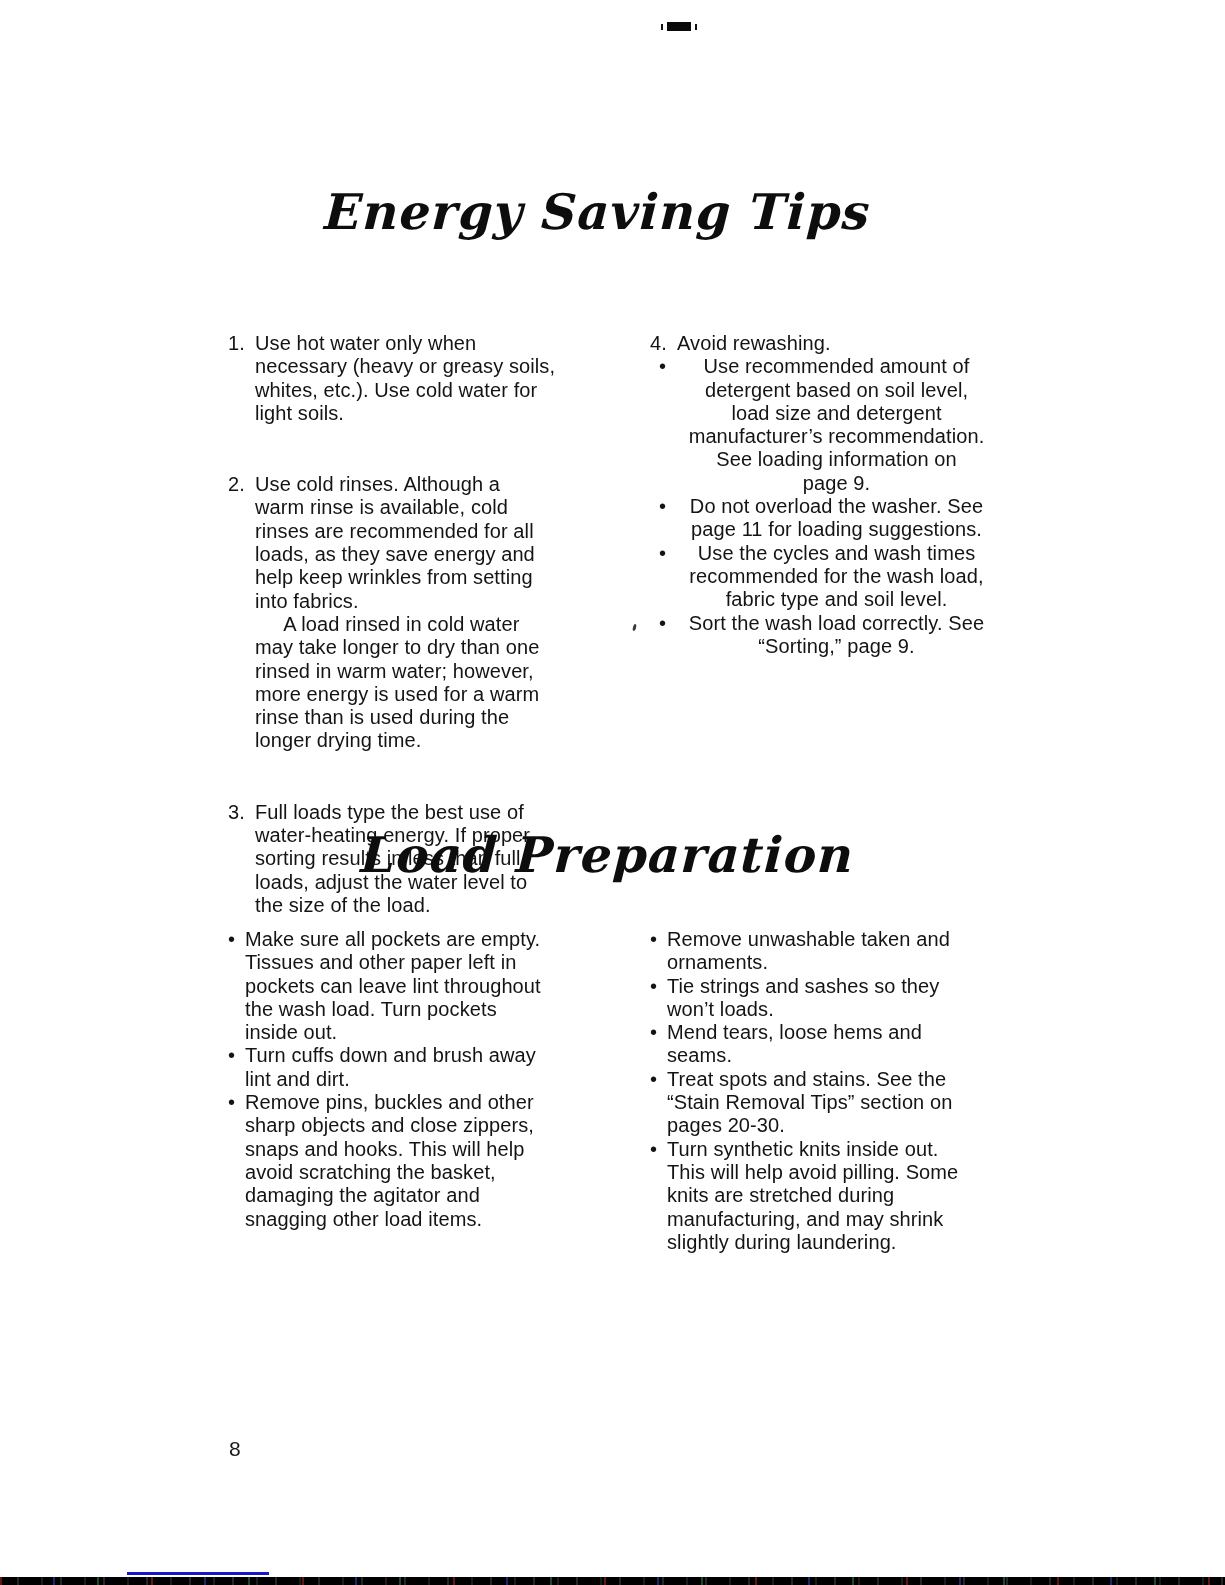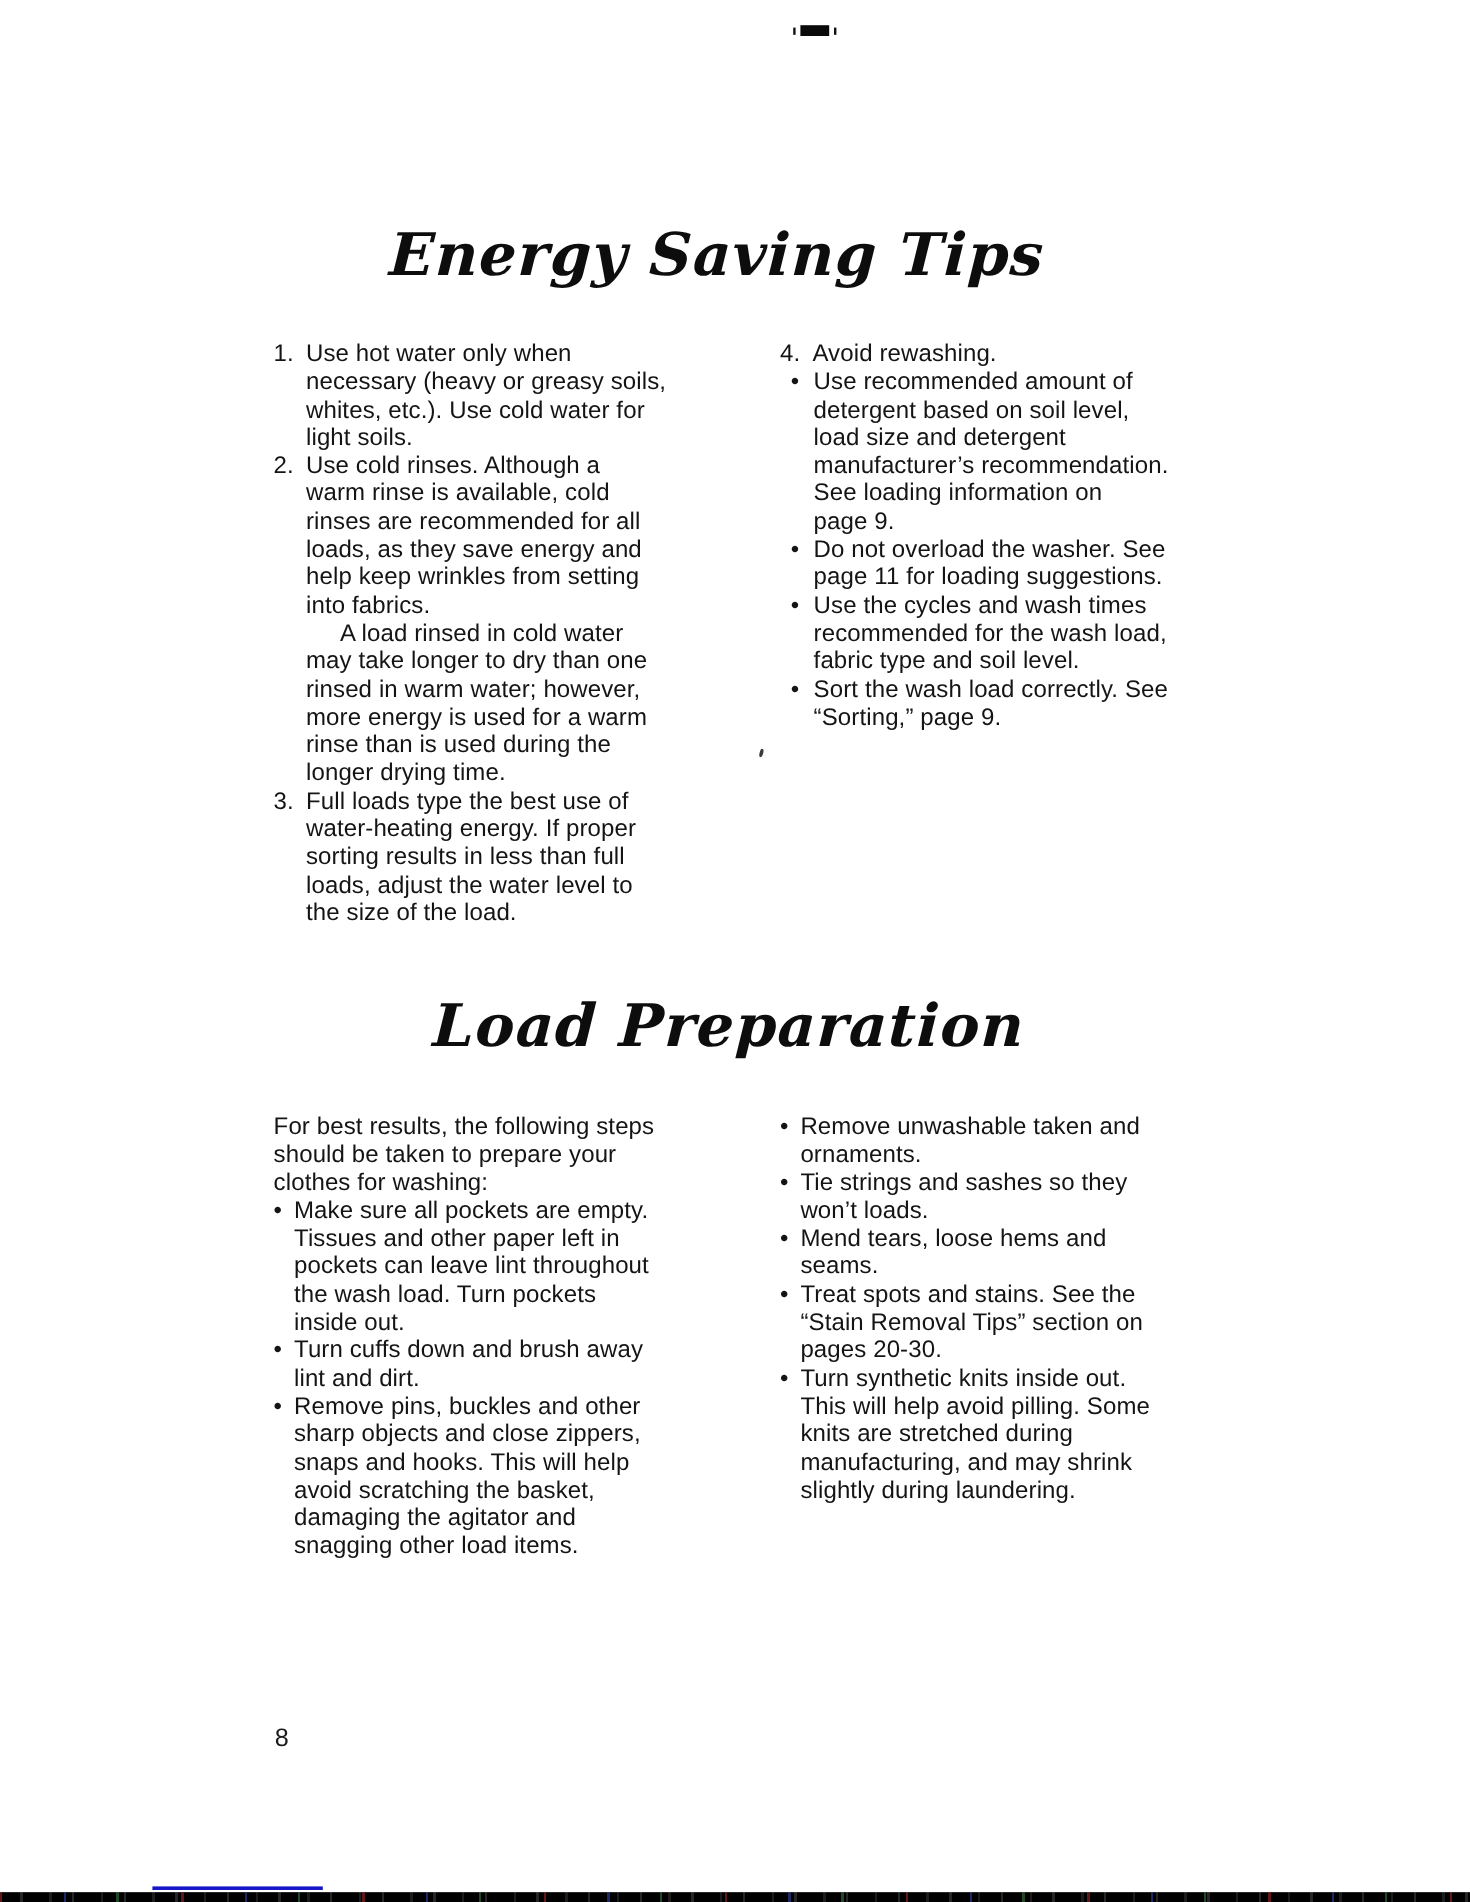--- a/index.html
+++ b/index.html
@@ -38,27 +38,27 @@
     letter-spacing:0.1px;
     color:#141414;
   }
   #energy-left  { left:228px; top:284px;  width:345px; }
   #energy-right { left:650px; top:284px;  width:345px; }
   #load-left    { left:228px; top:928px;  width:350px; }
   #load-right   { left:650px; top:928px;  width:345px; }
 
   .li { position:relative; }
   .li .marker { position:absolute; left:0; top:0; }
-  .num .txt    { padding-left:27px; white-space:pre-wrap; }
+  .num .txt    { padding-left:27px; white-space:pre-wrap;margin-top:48px; }
   .bullet .txt { padding-left:17px; white-space:pre-wrap; }
   .intro { white-space:pre-wrap; }
 
   
   .sub-bullets { margin-left:9px; }
-  .sub-bullets .bullet .txt { padding-left:19px; }
+  .sub-bullets .bullet .txt { padding-left:19px;text-align:center; }
 
   
   .page-number {
     position:absolute; left:229px; top:1437px;
     font-size:21px; color:#1a1a1a;
   }
 
   
   .top-mark { position:absolute; left:657px; top:17px; height:10px; }
   .top-mark .tick {
@@ -174,23 +174,20 @@
 “Sorting,” page 9.</div>
         </div>
       </div>
   </div>
 
   <div class="ink-speck"></div>
 
   <div id="load-title" class="script-title">Load Preparation</div>
 
   <div id="load-left" class="col">
-    <div class="intro">For best results, the following steps
-should be taken to prepare your
-clothes for washing:</div>
     <div>
 
         <div class="li bullet">
           <span class="marker">•</span>
           <div class="txt">Make sure all pockets are empty.
 Tissues and other paper left in
 pockets can leave lint throughout
 the wash load. Turn pockets
 inside out.</div>
         </div>

